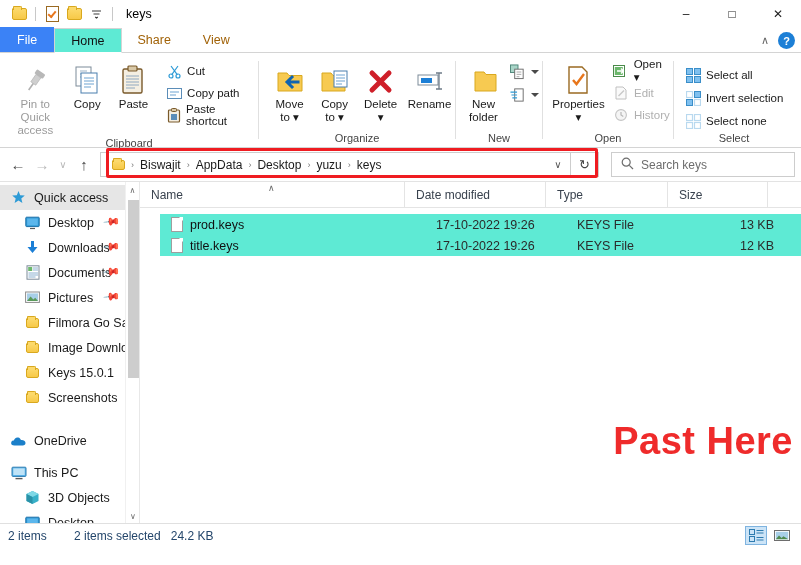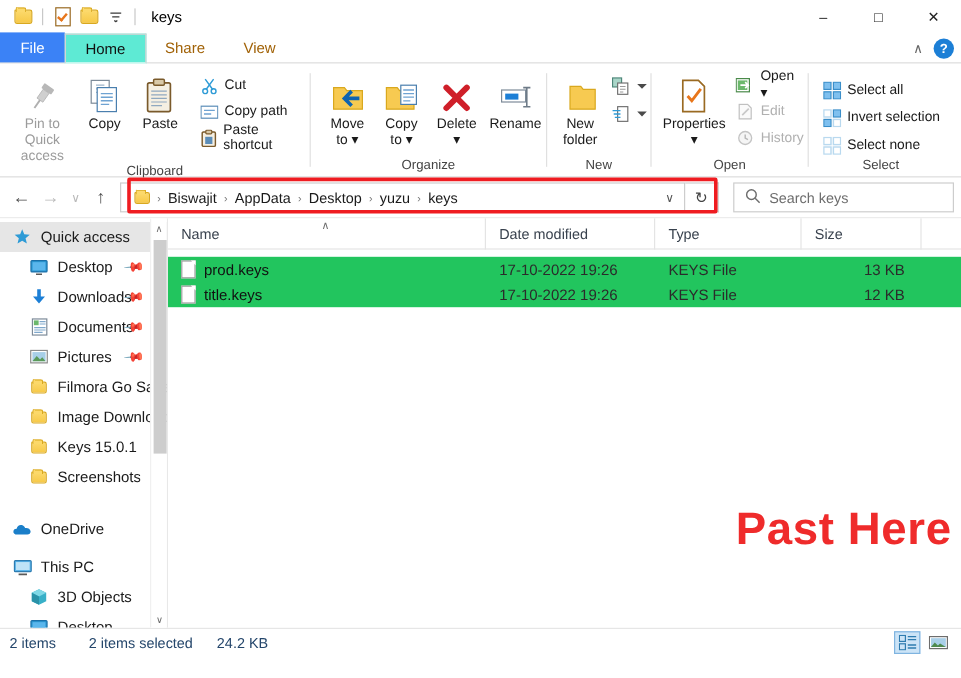--- a/index.html
+++ b/index.html
@@ -130,40 +130,40 @@
             font-size:12px; color:#39424e; position:relative; }
   .col { height:26px; display:flex; align-items:center; padding-left:11px;
          border-right:1px solid #e4e4e4; position:relative; }
   .col.name { width:265px; }
   .col.date { width:141px; }
   .col.type { width:122px; }
   .col.size { width:100px; }
   .sortmark { position:absolute; left:128px; top:1px; color:#6d6d6d; font-size:9px; }
   .rows { padding-top:6px; }
   .row { height:21px; display:flex; align-items:center; font-size:12.5px; color:#111; }
-  .row.sel { background:#22c55e; }
+  .row.sel { background:#5eead4;margin-left:20px; }
   .row .c-name { width:265px; display:flex; align-items:center; gap:7px; padding-left:11px; }
   .row .c-date { width:141px; padding-left:11px; color:#2b2b2b; }
   .row .c-type { width:122px; padding-left:11px; color:#2b2b2b; }
   .row .c-size { width:100px; padding-right:14px; text-align:right; color:#2b2b2b; }
   .fileico { width:12px; height:15px; background:#fff; border:1px solid #9e9e9e;
              position:relative; flex:0 0 12px; }
   .fileico::after { content:""; position:absolute; right:-1px; top:-1px; width:0;height:0;
                     border-left:4px solid transparent; border-top:4px solid #fff;
                     border-right:0; box-shadow:none; }
 
   .pastehere { position:absolute; right:8px; bottom:60px; color:#ef2b2b;
                font-size:38px; font-weight:bold; letter-spacing:0.5px; }
 
   
   .status { height:24px; display:flex; align-items:center; border-top:1px solid #e0e0e0;
             font-size:12px; color:#24466b; padding-left:8px; gap:0; background:#fff; }
   .st-items { width:66px; }
   .st-sel { }
-  .st-size { margin-left:20px; }
+  .st-size { margin-left:10px; }
   .viewtoggles { margin-left:auto; display:flex; align-items:center; gap:4px; padding-right:8px;}
   .vbtn { width:22px; height:19px; display:flex; align-items:center; justify-content:center; }
   .vbtn.on { background:#cce4f7; border:1px solid #7fb4e0; }
 </style>
 </head>
 <body>
 
 <div class="window">
 
   <div class="titlebar">

